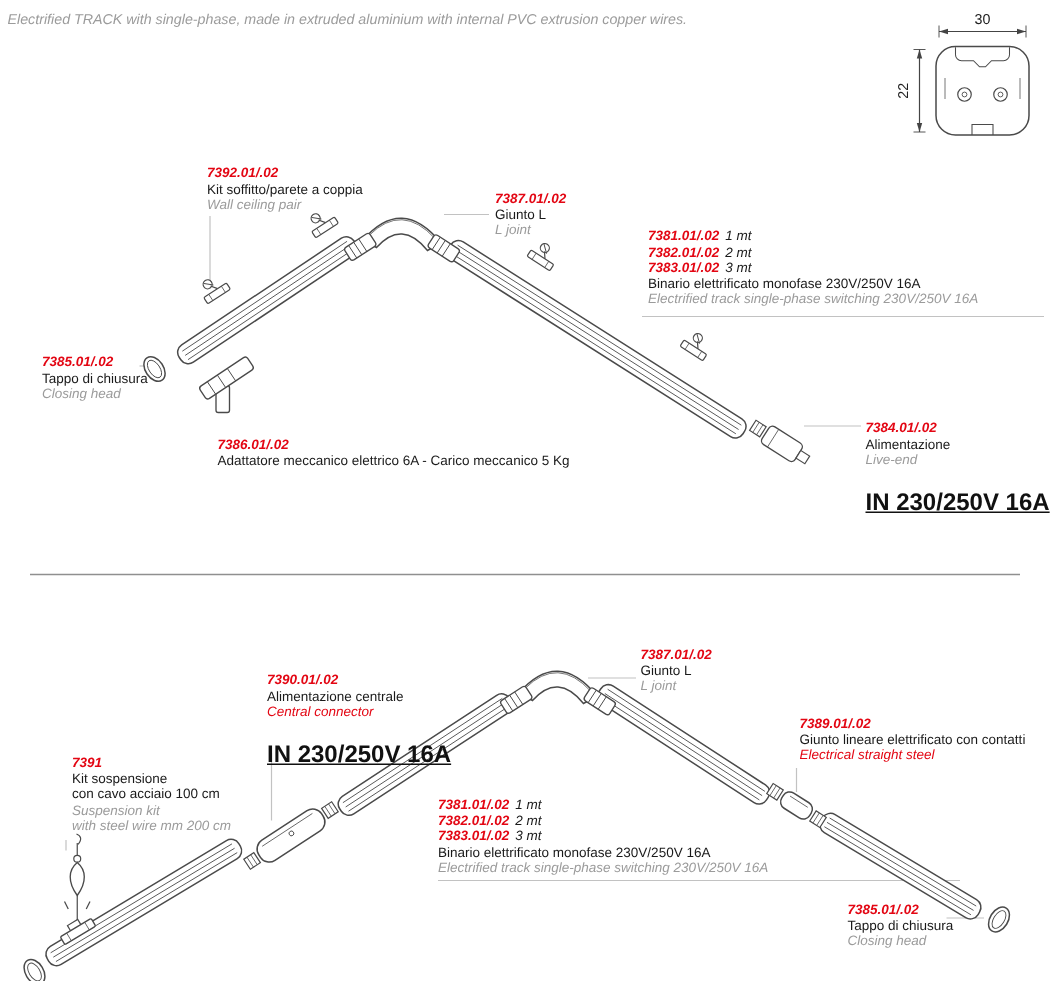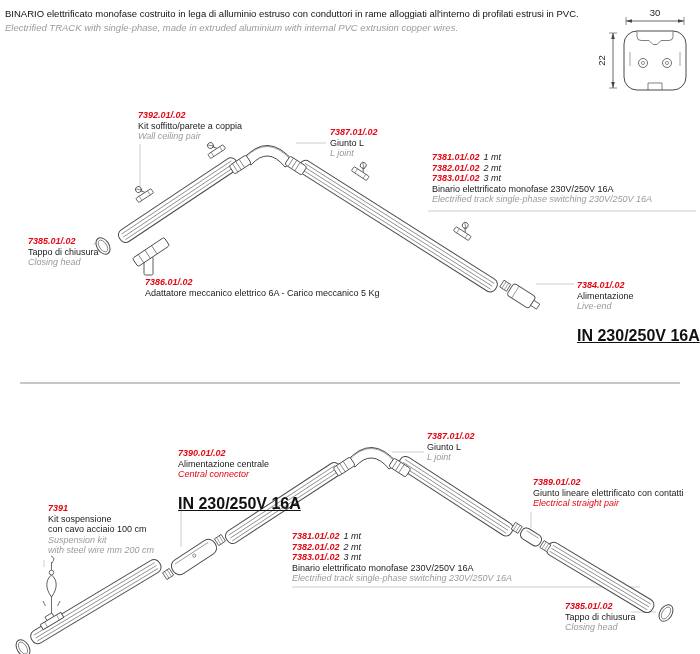--- a/index.html
+++ b/index.html
@@ -192,21 +192,20 @@
         <line x1="-7" y1="-3" x2="-7" y2="3" stroke="#4a4a4a" stroke-width=".5"></line>
         <line x1="7" y1="-3" x2="7" y2="3" stroke="#4a4a4a" stroke-width=".5"></line>
       </g>
     </g>
     <use href="#cap" transform="translate(23,648) rotate(-31)"></use>
     <use href="#cap" transform="translate(666,613) rotate(32)"></use>
   </g>
 </svg>
 
 <div class="header">
-  <div class="it">BINARIO elettrificato monofase costruito in lega di alluminio estruso con conduttori in rame alloggiati all'interno di profilati estrusi in PVC.</div>
   <div class="en">Electrified TRACK with single-phase, made in extruded aluminium with internal PVC extrusion copper wires.</div>
 </div>
 
 <div class="label" style="left:138px;top:110px">
   <div class="code">7392.01/.02</div>
   <div>Kit soffitto/parete a coppia</div>
   <div class="name-en">Wall ceiling pair</div>
 </div>
 
 <div class="label" style="left:330px;top:127px">
@@ -222,21 +221,21 @@
   <div>Binario elettrificato monofase 230V/250V 16A</div>
   <div class="name-en">Electrified track single-phase switching 230V/250V 16A</div>
 </div>
 
 <div class="label" style="left:28px;top:236px">
   <div class="code">7385.01/.02</div>
   <div>Tappo di chiusura</div>
   <div class="name-en">Closing head</div>
 </div>
 
-<div class="label" style="left:145px;top:277px">
+<div class="label" style="left:145px;top:291px">
   <div class="code">7386.01/.02</div>
   <div>Adattatore meccanico elettrico 6A - Carico meccanico 5 Kg</div>
 </div>
 
 <div class="label" style="left:577px;top:280px">
   <div class="code">7384.01/.02</div>
   <div>Alimentazione</div>
   <div class="name-en">Live-end</div>
   <div class="rating">IN 230/250V 16A</div>
 </div>
@@ -250,21 +249,21 @@
 
 <div class="label" style="left:427px;top:431px">
   <div class="code">7387.01/.02</div>
   <div>Giunto L</div>
   <div class="name-en">L joint</div>
 </div>
 
 <div class="label" style="left:533px;top:477px">
   <div class="code">7389.01/.02</div>
   <div>Giunto lineare elettrificato con contatti</div>
-  <div class="red-en">Electrical straight pair</div>
+  <div class="red-en">Electrical straight steel</div>
 </div>
 
 <div class="label" style="left:48px;top:503px">
   <div class="code">7391</div>
   <div>Kit sospensione</div>
   <div>con cavo acciaio 100 cm</div>
   <div class="name-en">Suspension kit</div>
   <div class="name-en">with steel wire mm 200 cm</div>
 </div>
 

